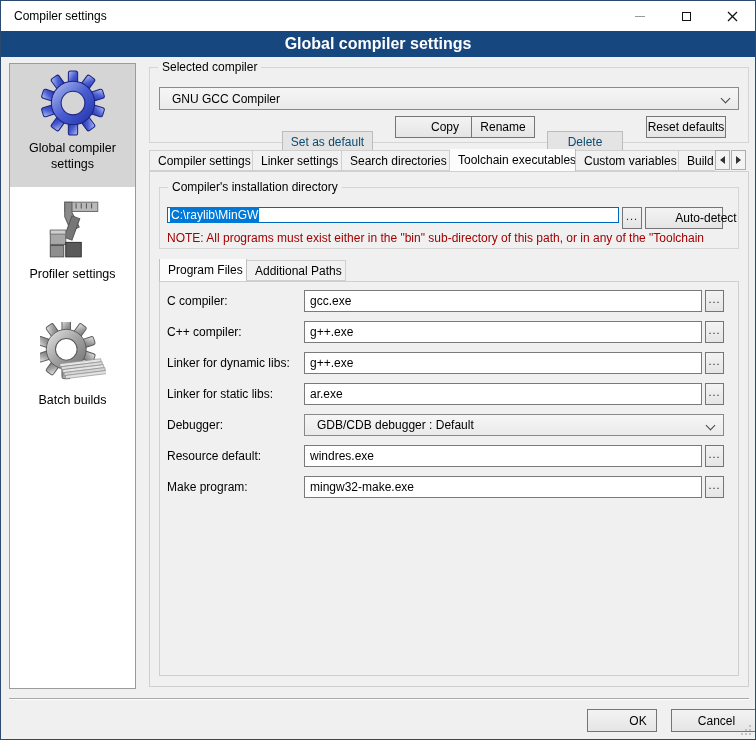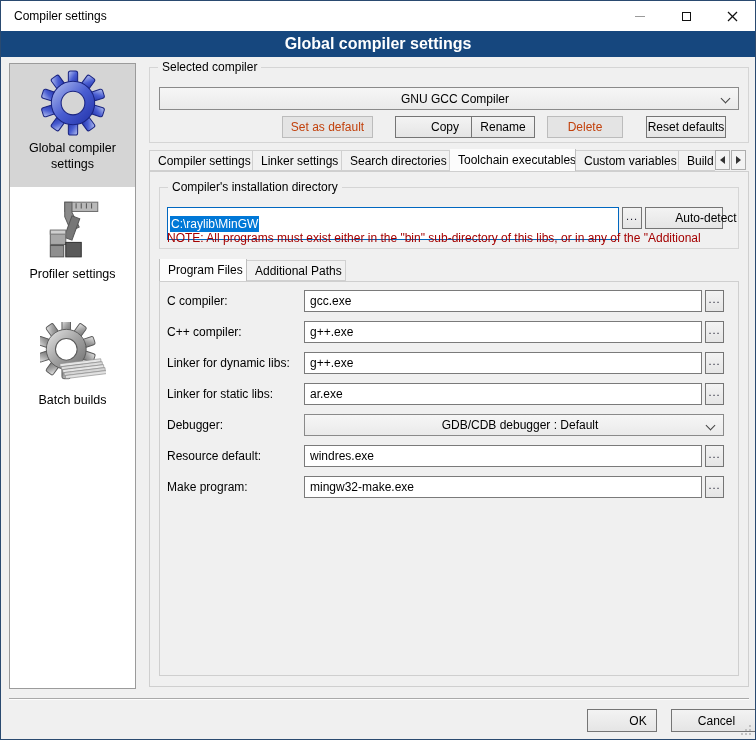--- a/index.html
+++ b/index.html
@@ -34,30 +34,30 @@
   .side-item .cap { font-size:12.5px; color:#000; text-align:center; line-height:1.3; margin-top:4px; }
 
   
   .groupbox { position:absolute; border:1px solid #d5d5d5; }
   .groupbox > .gb-label { position:absolute; top:-8px; left:8px; background:#f0f0f0;
                           padding:0 4px; font-size:12px; color:#000; white-space:nowrap; }
 
   
   .combo { position:absolute; height:23px; border:1px solid #8a8a8a;
            background:linear-gradient(#f6f6f6,#eaeaea);
-           display:flex; align-items:center; padding-left:12px; font-size:12px; color:#000;justify-content:center; }
+           display:flex; align-items:center; padding-left:12px; font-size:12px; color:#000; }
   .combo .chev { position:absolute; right:9px; top:7px; width:7px; height:7px;
                  border-right:1.4px solid #444; border-bottom:1.4px solid #444;
                  transform:rotate(45deg); }
 
   
   .btn { position:absolute; height:22px; background:linear-gradient(#f3f3f3,#e5e5e5);
          border:1px solid #757575; font-size:12px; color:#000; text-align:center;
          display:flex; align-items:center; justify-content:center; white-space:nowrap; }
-  .btn.disabled { background:#e4e4e4; border-color:#bcbcbc; color:#c2410c; }
+  .btn.disabled { background:#e4e4e4; border-color:#bcbcbc; color:#0c4a6e;margin-top:15px; }
   .browse { font-size:11px; letter-spacing:1px; color:#223; padding-bottom:4px; }
 
   
   .tabstrip { position:absolute; display:flex; height:22px; overflow:hidden; }
   .tab { height:21px; margin-top:1px; border:1px solid #d0d0d0; border-left-width:0;
          background:#f1f1f1; font-size:12px; color:#000; display:flex; align-items:center;
          padding:0 8px; white-space:nowrap; overflow:hidden; flex:0 0 auto; }
   .tab:first-child { border-left-width:1px; }
   .tab.active { background:#fcfcfc; border-bottom:none; height:25px; margin-top:-2px;
                 position:relative; z-index:3; border-color:#c0c0c0; }
@@ -66,21 +66,21 @@
   .arrow-btn { width:15px; height:20px; border:1px solid #adadad; background:#f3f3f3;
                display:flex; align-items:center; justify-content:center; }
   .tri-l { width:0; height:0; border-top:4px solid transparent; border-bottom:4px solid transparent;
            border-right:5px solid #333; }
   .tri-r { width:0; height:0; border-top:4px solid transparent; border-bottom:4px solid transparent;
            border-left:5px solid #333; }
 
   
   .txt { position:absolute; height:22px; border:1px solid #7a7a7a; background:#fff;
          font-family:"Liberation Sans",sans-serif; font-size:12px; color:#000; padding:0 5px; }
-  .pathbox { position:absolute; height:33px; border:1px solid #0067c0; background:#fff;
+  .pathbox { position:absolute; height:16px; border:1px solid #0067c0; background:#fff;
              display:flex; align-items:center; padding-left:2px; font-size:12px; }
   .pathbox .seltext { background:#0078d7; color:#fff; padding:1px 1px; }
 
   .note { position:absolute; color:#a40000; font-size:12px; white-space:nowrap; overflow:hidden; }
 
   .row-label { position:absolute; font-size:12px; color:#000; white-space:nowrap; }
 
   .separator { position:absolute; left:8px; top:697px; width:740px; height:2px;
                border-top:1px solid #a9a9a9; border-bottom:1px solid #fdfdfd; }
 
@@ -235,21 +235,21 @@
   <div class="tabpage" style="left:148px; top:170px; width:600px; height:516px;"></div>
 
   <div class="groupbox" style="left:158px; top:186px; width:580px; height:62px;">
     <span class="gb-label">Compiler's installation directory</span>
   </div>
   <div class="pathbox" style="left:166px; top:206px; width:452px;">
     <span class="seltext">C:\raylib\MinGW</span>
   </div>
   <div class="btn browse" style="left:621px; top:206px; width:20px;">...</div>
   <div class="btn" style="left:644px; top:206px; width:78px;padding-left:44px;">Auto-detect</div>
-  <div class="note" style="left:166px; top:230px; width:568px;">NOTE: All programs must exist either in the "bin" sub-directory of this libs, or in any of the "Additional</div>
+  <div class="note" style="left:166px; top:230px; width:568px;">NOTE: All programs must exist either in the "bin" sub-directory of this path, or in any of the "Toolchain</div>
 
   <div class="tabstrip" style="left:158px; top:258px; width:300px;">
     <div class="tab active" style="width:88px;">Program Files</div>
     <div class="tab" style="width:99px;text-align:center;">Additional Paths</div>
   </div>
   <div class="tabpage" style="left:158px; top:280px; width:580px; height:395px;"></div>
 
   <span class="row-label" style="left:166px; top:293px;">C compiler:</span>
   <input class="txt" style="left: 303px; top: 289px; width: 398px;" value="gcc.exe">
   <div class="btn browse" style="left:704px; top:289px; width:19px;">...</div>

